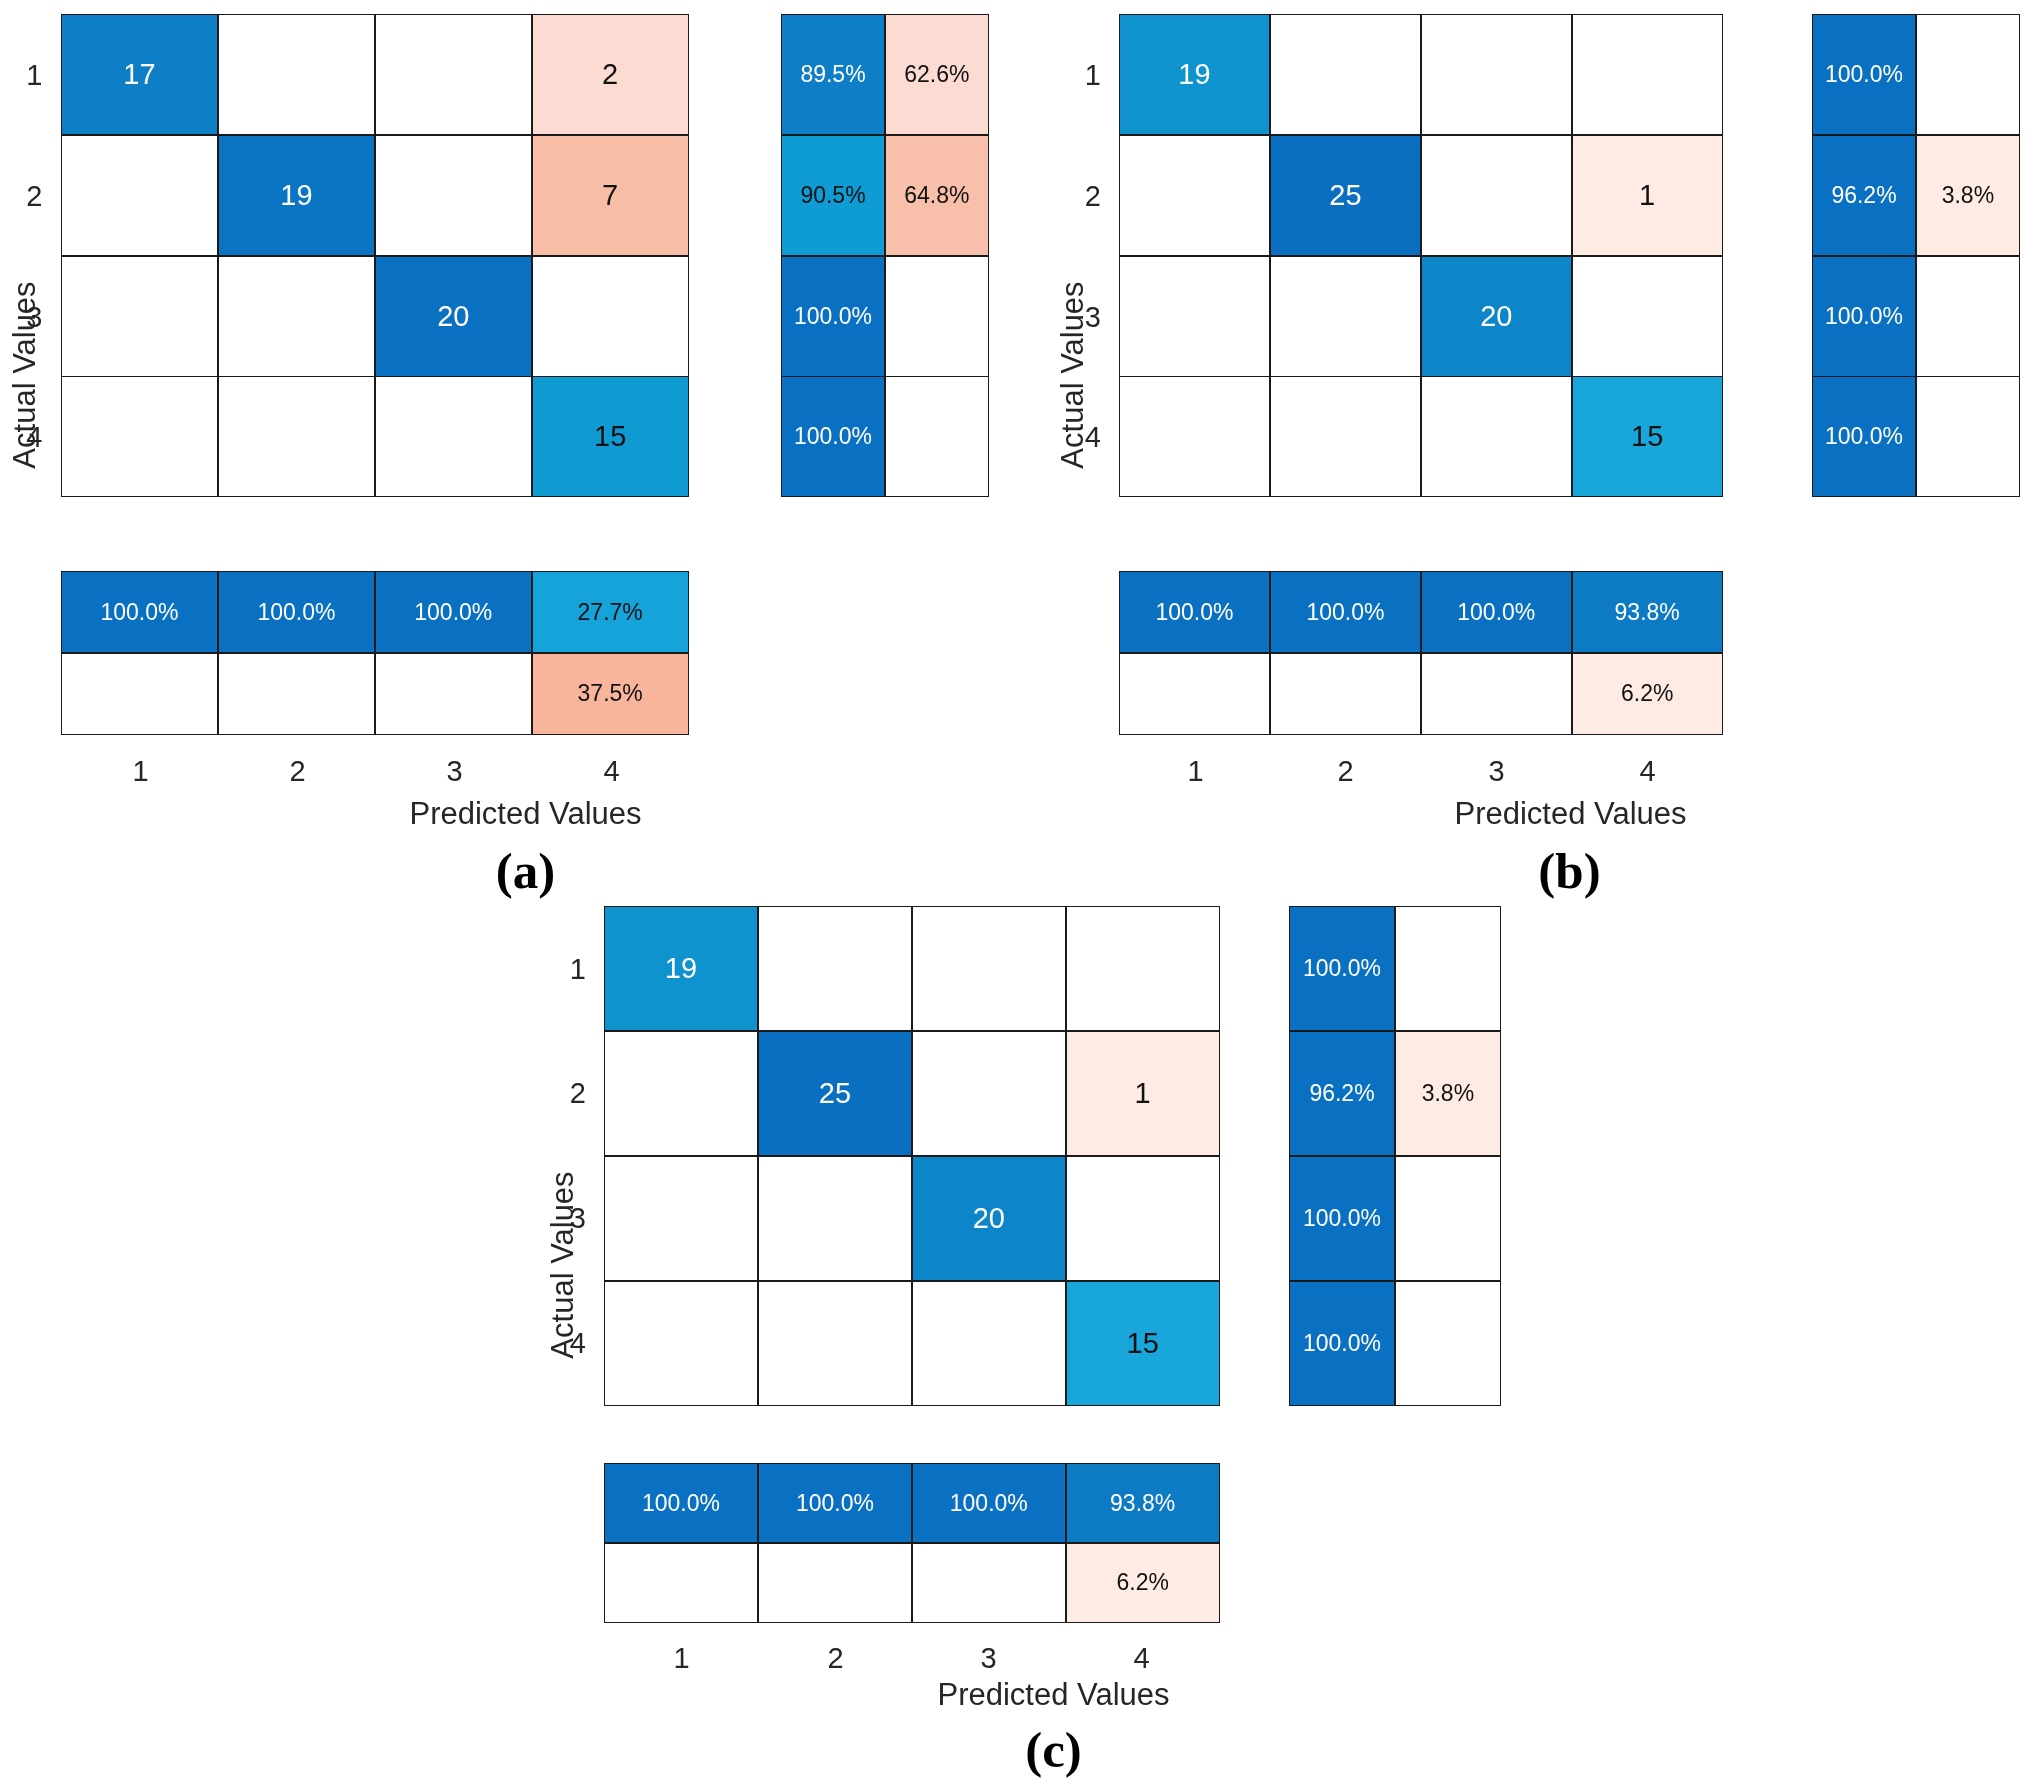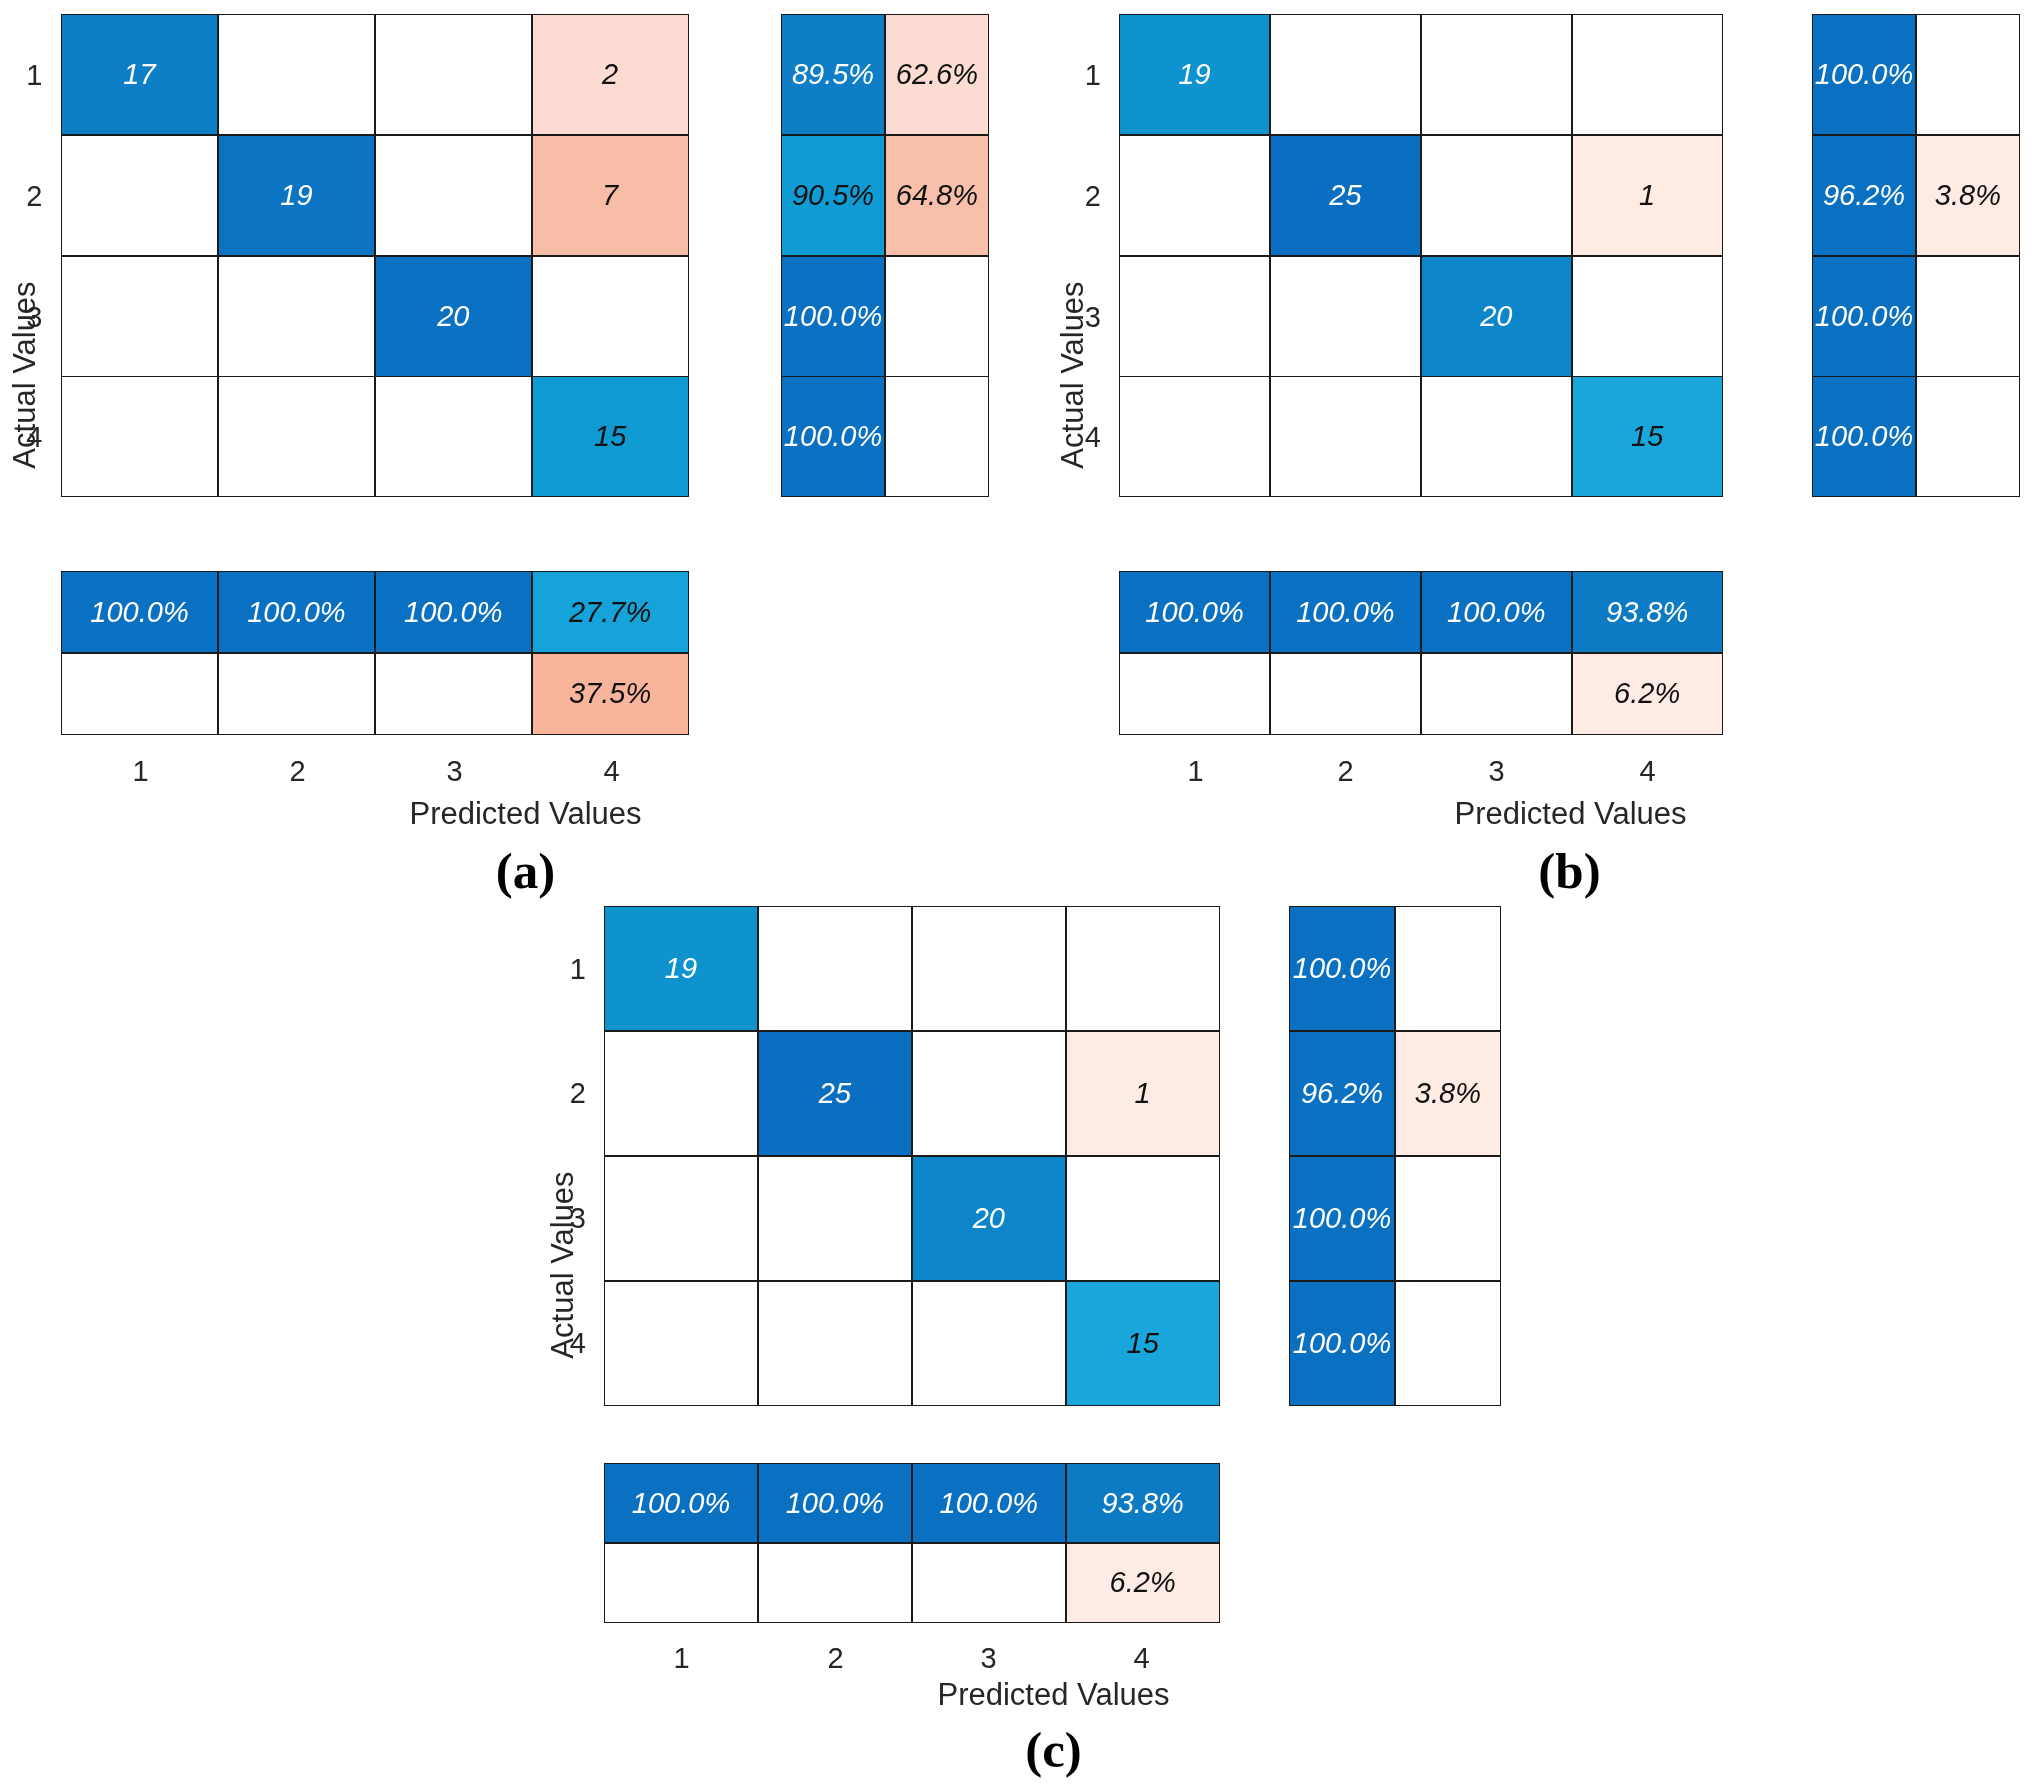--- a/index.html
+++ b/index.html
@@ -10,32 +10,31 @@
     background:#ffffff;
     font-family:"Liberation Sans", sans-serif;
     overflow:hidden;
   }
   .grid{
     position:absolute;
     display:grid;
     gap:1.9px;
     background:#1a1a1a;
     border:1.9px solid #1a1a1a;
-    font-style:italic;
   }
   .cell{
     display:flex;
     align-items:center;
     justify-content:center;
     background:#ffffff;
     font-size:29px;
     white-space:nowrap;
     line-height:1;
   }
-  .summary .cell{font-size:29px;}
+  .summary .cell{font-size:23px;}
   .tick{
     position:absolute;
     color:#262626;
     font-size:29px;
     line-height:33px;
     height:33px;
   }
   .xtick{width:75px;text-align:center;}
   .ytick{width:50px;text-align:right;}
   .axis-label{

